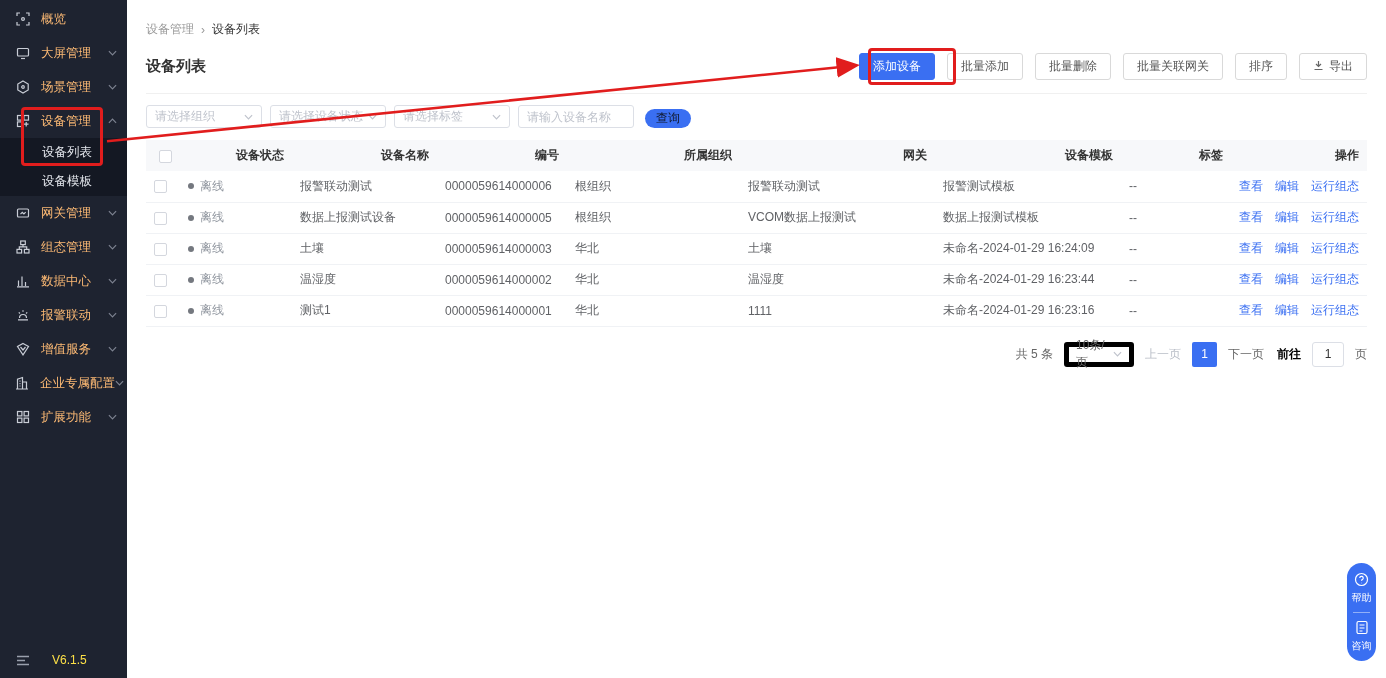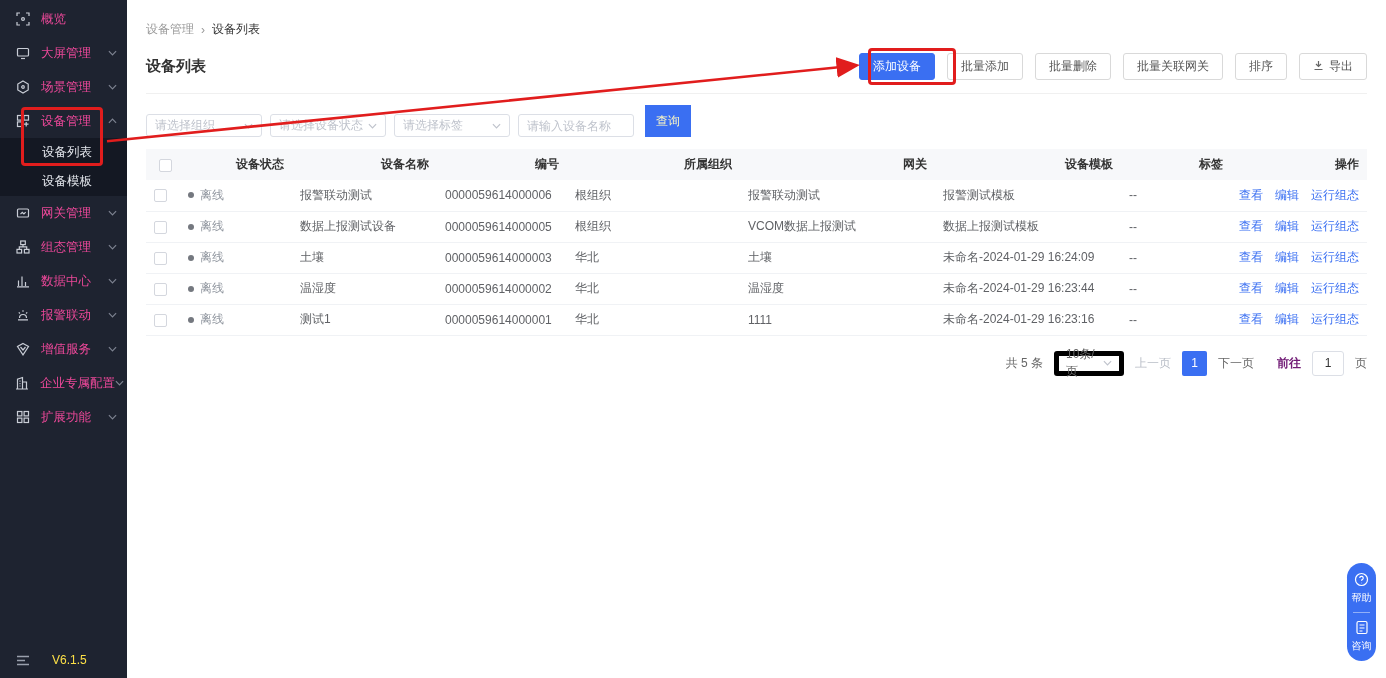--- a/index.html
+++ b/index.html
@@ -3,21 +3,21 @@
 <meta charset="utf-8">
 <style>
   * { box-sizing:border-box; margin:0; padding:0; }
   html,body { width:1386px; height:678px; overflow:hidden; }
   body { font-family:"Liberation Sans","DejaVu Sans",sans-serif; background:#fff; position:relative; }
   .app { display:flex; width:100%; height:100%; }
 
   
   .sidebar { width:127px; flex-shrink:0; background:#1e2330; display:flex; flex-direction:column; }
   .side-nav { flex:1; padding-top:2px; }
-  .side-item { height:34px; display:flex; align-items:center; padding:0 10px 0 15px; font-size:12.5px; color:#ec4899; cursor:pointer; white-space:nowrap; }
+  .side-item { height:34px; display:flex; align-items:center; padding:0 10px 0 15px; font-size:12.5px; color:#fdba74; cursor:pointer; white-space:nowrap; }
   .side-item .icon { width:15px; height:15px; display:flex; align-items:center; justify-content:center; }
   .side-item .label { flex:1; margin-left:11px; }
   .chev { color:#7d8290; display:flex; align-items:center; }
   .chev.up svg { transform:rotate(180deg); }
   .submenu { background:#141823; }
   .sub-item { height:29px; display:flex; align-items:center; padding-left:42px; font-size:12.5px; color:#e4e7ed; cursor:pointer; }
   .version-row { height:36px; display:flex; align-items:center; padding:0 16px; gap:22px; font-size:12px; color:#fde047; }
 
   
   .main { flex:1; padding:0 19px; position:relative; background:#fff; }
@@ -28,21 +28,21 @@
   .toolbar { display:flex; gap:12px; }
   .btn { height:27px; padding:0 13px; font-size:12px; border:1px solid #d9d9d9; background:#fff; color:#555;
          border-radius:3px; display:inline-flex; align-items:center; gap:5px; cursor:pointer; white-space:nowrap; }
   .btn.primary { background:#3a6ff2; border-color:#3a6ff2; color:#fff; }
 
   .filter-row { display:flex; gap:8px; margin-top:11px; align-items:flex-end; }
   .select { width:116px; height:23px; border:1px solid #dcdfe6; border-radius:3px; background:#fff;
             display:flex; align-items:center; justify-content:space-between; padding:0 8px; font-size:12px; color:#bfc3cc; cursor:pointer; }
   .text-input { width:116px; height:23px; border:1px solid #dcdfe6; border-radius:3px; padding:0 8px; font-size:12px; color:#333; outline:none; }
   .text-input::placeholder { color:#bfc3cc; }
-  .btn-query { height:32px; padding:0 11px; background:#3a6ff2; color:#fef9c3; font-size:12px; border:none; border-radius:0; margin-left:3px; cursor:pointer; }
+  .btn-query { height:19px; padding:0 11px; background:#3a6ff2; color:#0f172a; font-size:12px; border:none; border-radius:10px; margin-left:3px; cursor:pointer; }
 
   table { width:100%; border-collapse:collapse; margin-top:12px; table-layout:fixed; }
   thead th { background:#f7f8fa; font-weight:700; font-size:12px; color:#333; height:31px; text-align:right; padding:0 8px; white-space:nowrap; }
   tbody td { font-size:12px; color:#606266; height:31px; padding:0 8px; border-bottom:1px solid #f0f2f5; white-space:nowrap; overflow:hidden; }
   .cb { width:13px; height:13px; border:1px solid #d4d7de; border-radius:2px; background:#fff; display:inline-block; vertical-align:middle; cursor:pointer; }
   .dot { width:6px; height:6px; border-radius:50%; background:#74787f; display:inline-block; margin-right:6px; vertical-align:middle; }
   .status-text { color:#8f959e; vertical-align:middle; }
   .op { color:#3a6ff2; margin-right:12px; text-decoration:none; cursor:pointer; }
   .op:last-child { margin-right:0; }
 
@@ -399,21 +399,21 @@
         <span>10条/页</span>
         <span class="chev">
           <svg width="9" height="6" viewBox="0 0 10 6" fill="none" stroke="#bfc3cc" stroke-width="1.3">
               <path d="M1 1l4 4 4-4"></path>
             </svg>
         </span>
       </div>
       <span class="page-prev">上一页</span>
       <span class="page-num">1</span>
       <span class="page-next">下一页</span>
-      <span style="margin-left:12px; font-weight:700; color:#701a75;">前往</span>
+      <span style="margin-left:2px; font-weight:700; color:#000000;">前往</span>
       <input class="goto-input" value="1" style="">
       <span>页</span>
     </div>
 
   </main>
 </div>
 
 <div class="help-widget">
   <div class="hw-btn">
     <span>

